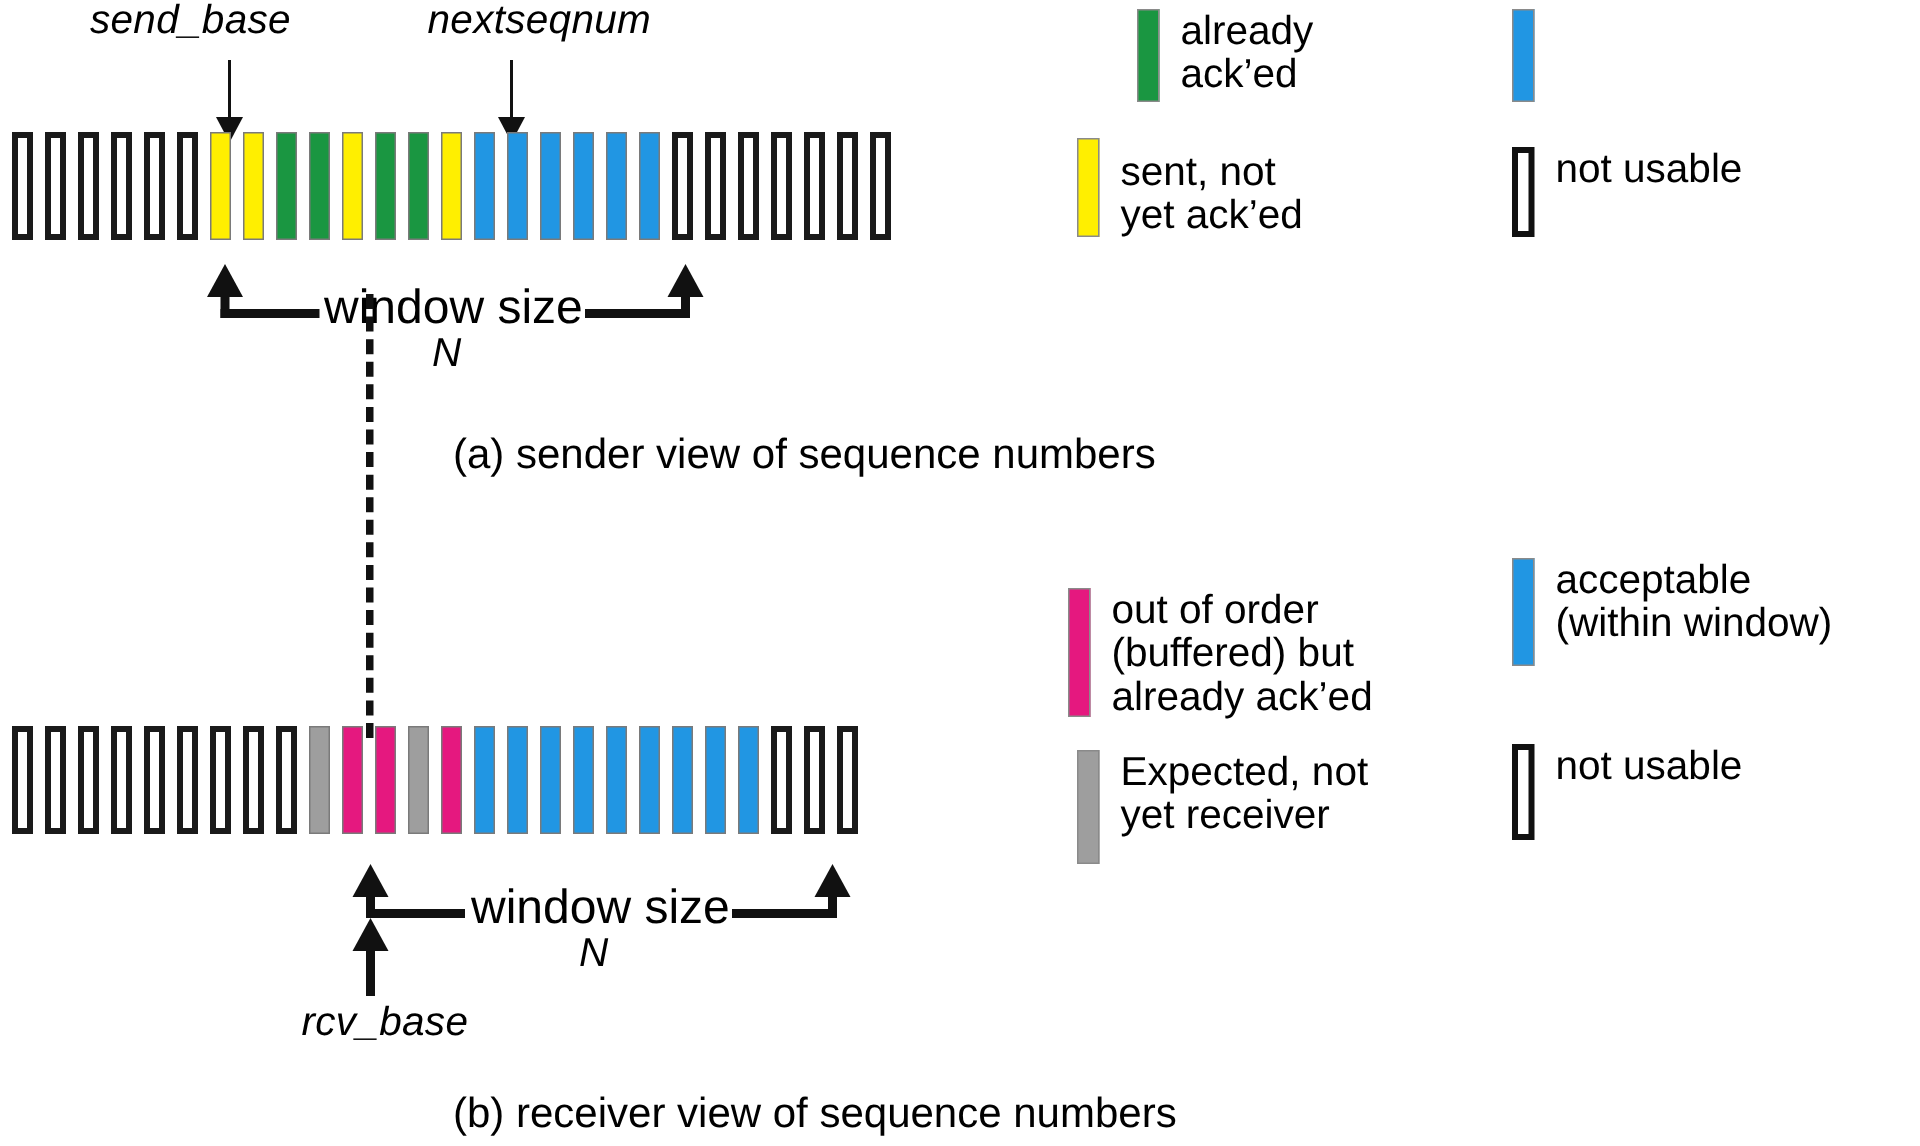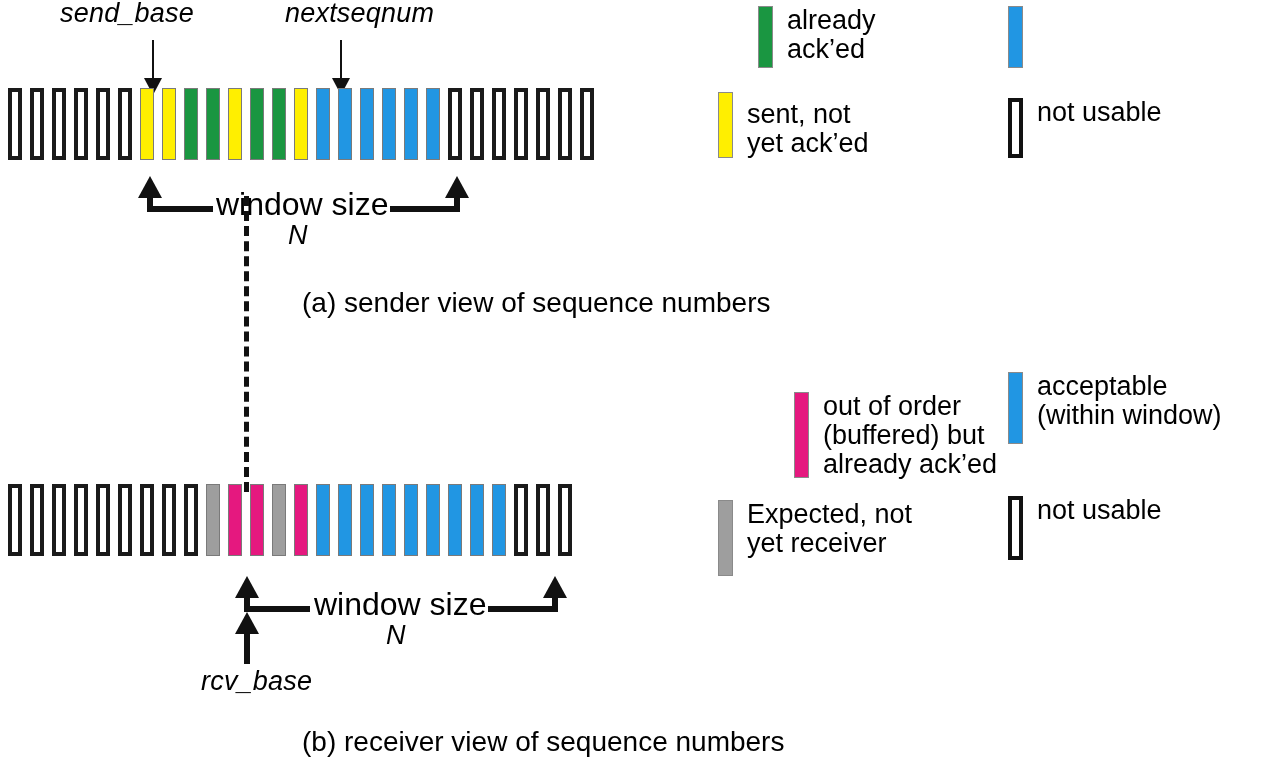--- a/index.html
+++ b/index.html
@@ -154,21 +154,21 @@
         <div class="swatch filled" style="background: rgb(255, 239, 0); height: 66px;"></div>
         <div class="legend-text">sent, not
 yet ack’ed</div>
       </div>
       <div class="legend-item" style="left: 1008px; top: 98px;">
         <div class="swatch hollow" style="height: 60px;"></div>
         <div class="legend-text">not usable</div>
       </div>
     </div>
   <div id="receiver-legend">
-      <div class="legend-item" style="left: 758px; top: 392px; padding-left: 36px;">
+      <div class="legend-item" style="left: 676px; top: 392px; padding-left: 36px;">
         <div class="swatch filled" style="background: rgb(229, 24, 127); height: 86px;"></div>
         <div class="legend-text">out of order
 (buffered) but
 already ack’ed</div>
       </div>
       <div class="legend-item" style="left: 1008px; top: 372px;">
         <div class="swatch filled" style="background: rgb(33, 150, 227); height: 72px;"></div>
         <div class="legend-text">acceptable
 (within window)</div>
       </div>

